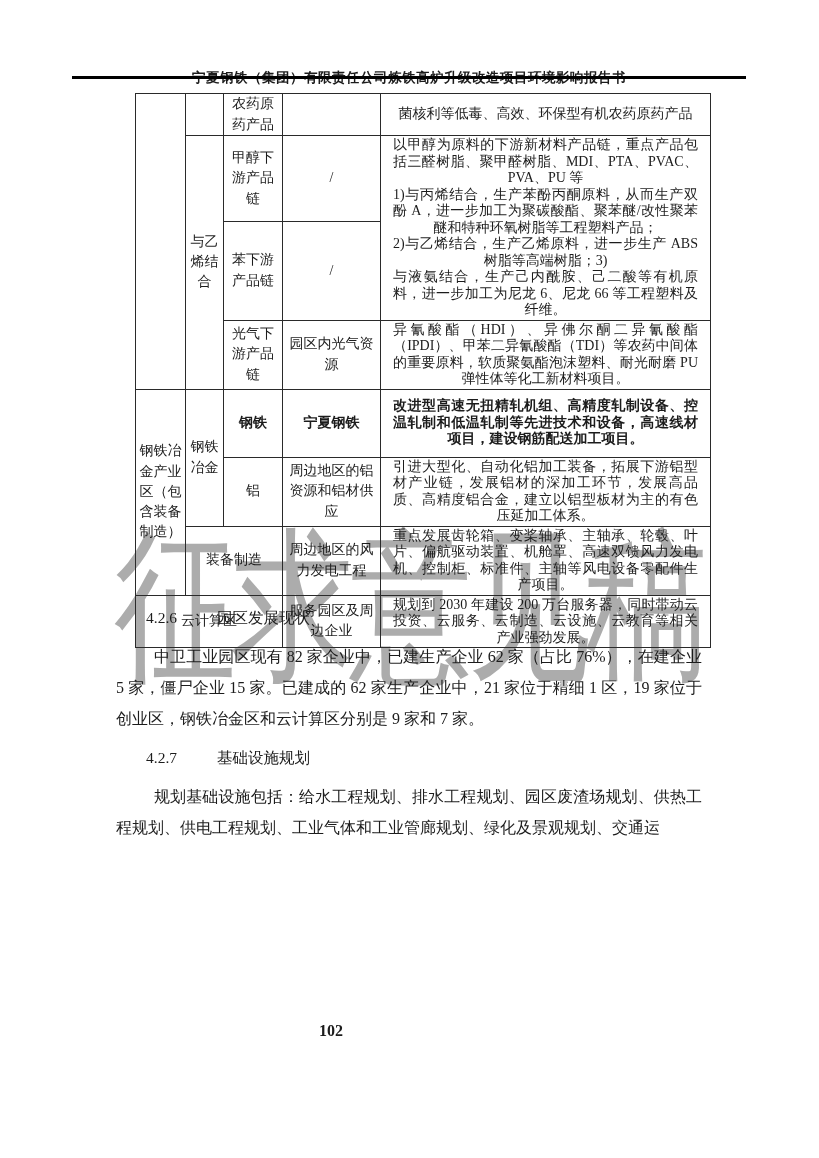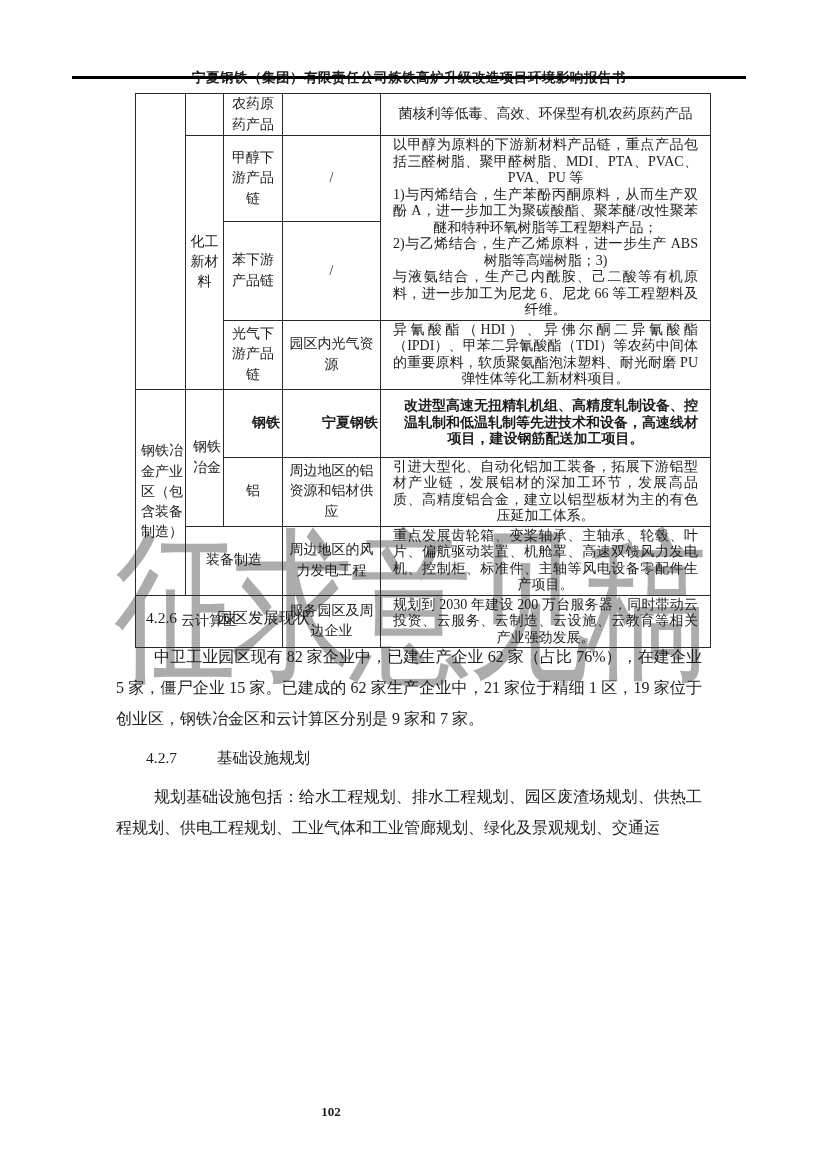--- a/index.html
+++ b/index.html
@@ -34,33 +34,33 @@
   }
   .plan-table td{
     border:1px solid #2a2a2a;text-align:center;vertical-align:middle;
     padding:0 2px;overflow:hidden;background:transparent;
   }
   .plan-table td.desc{
     text-align:justify;text-align-last:center;line-height:16.5px;
     padding:1px 12px;
   }
   .plan-table td.pre{white-space:pre-line;}
-  .plan-table tr.bold td{font-weight:bold;text-align:right;}
+  .plan-table tr.bold td{font-weight:bold;}
   
   .body-flow{
     position:absolute;left:108px;top:599px;width:602px;z-index:2;
     font-size:16px;line-height:31px;text-align:justify;
   }
   .sec-heading{margin:3px 0 2px 0;padding-left:38px;text-align:left;font-size:15.5px;}
   .sec-heading .sec-num{margin-right:40px;}
   .body-flow p{margin:8px;text-indent:38px;}
   
   .doc-footer{
-    position:absolute;top:1104px;left:0;width:662px;text-align:center;
-    font-size:13px;font-weight:bold;z-index:2;
+    position:absolute;top:1022px;left:0;width:662px;text-align:center;
+    font-size:16px;font-weight:bold;z-index:2;
   }
 </style>
 </head>
 <body>
 
 <div class="page">
 
   <div class="doc-header">宁夏钢铁（集团）有限责任公司炼铁高炉升级改造项目环境影响报告书</div>
   <div class="header-rule"></div>
 
@@ -76,21 +76,21 @@
     </colgroup>
     <tbody>
       <tr style="height:42px">
         <td rowspan="4"></td>
         <td></td>
         <td>农药原药产品</td>
         <td></td>
         <td class="desc">菌核利等低毒、高效、环保型有机农药原药产品</td>
       </tr>
       <tr style="height:80px">
-        <td rowspan="3">化工新材料</td>
+        <td rowspan="3">与乙烯结合</td>
         <td>甲醇下游产品链</td>
         <td>/</td>
         <td rowspan="2" class="desc pre">以甲醇为原料的下游新材料产品链，重点产品包括三醛树脂、聚甲醛树脂、MDI、PTA、PVAC、PVA、PU 等
 1)与丙烯结合，生产苯酚丙酮原料，从而生产双酚 A，进一步加工为聚碳酸酯、聚苯醚/改性聚苯醚和特种环氧树脂等工程塑料产品；
 2)与乙烯结合，生产乙烯原料，进一步生产 ABS 树脂等高端树脂；3)
 与液氨结合，生产己内酰胺、己二酸等有机原料，进一步加工为尼龙 6、尼龙 66 等工程塑料及纤维。</td>
       </tr>
       <tr style="height:92px">
         <td>苯下游产品链</td>
         <td>/</td>

